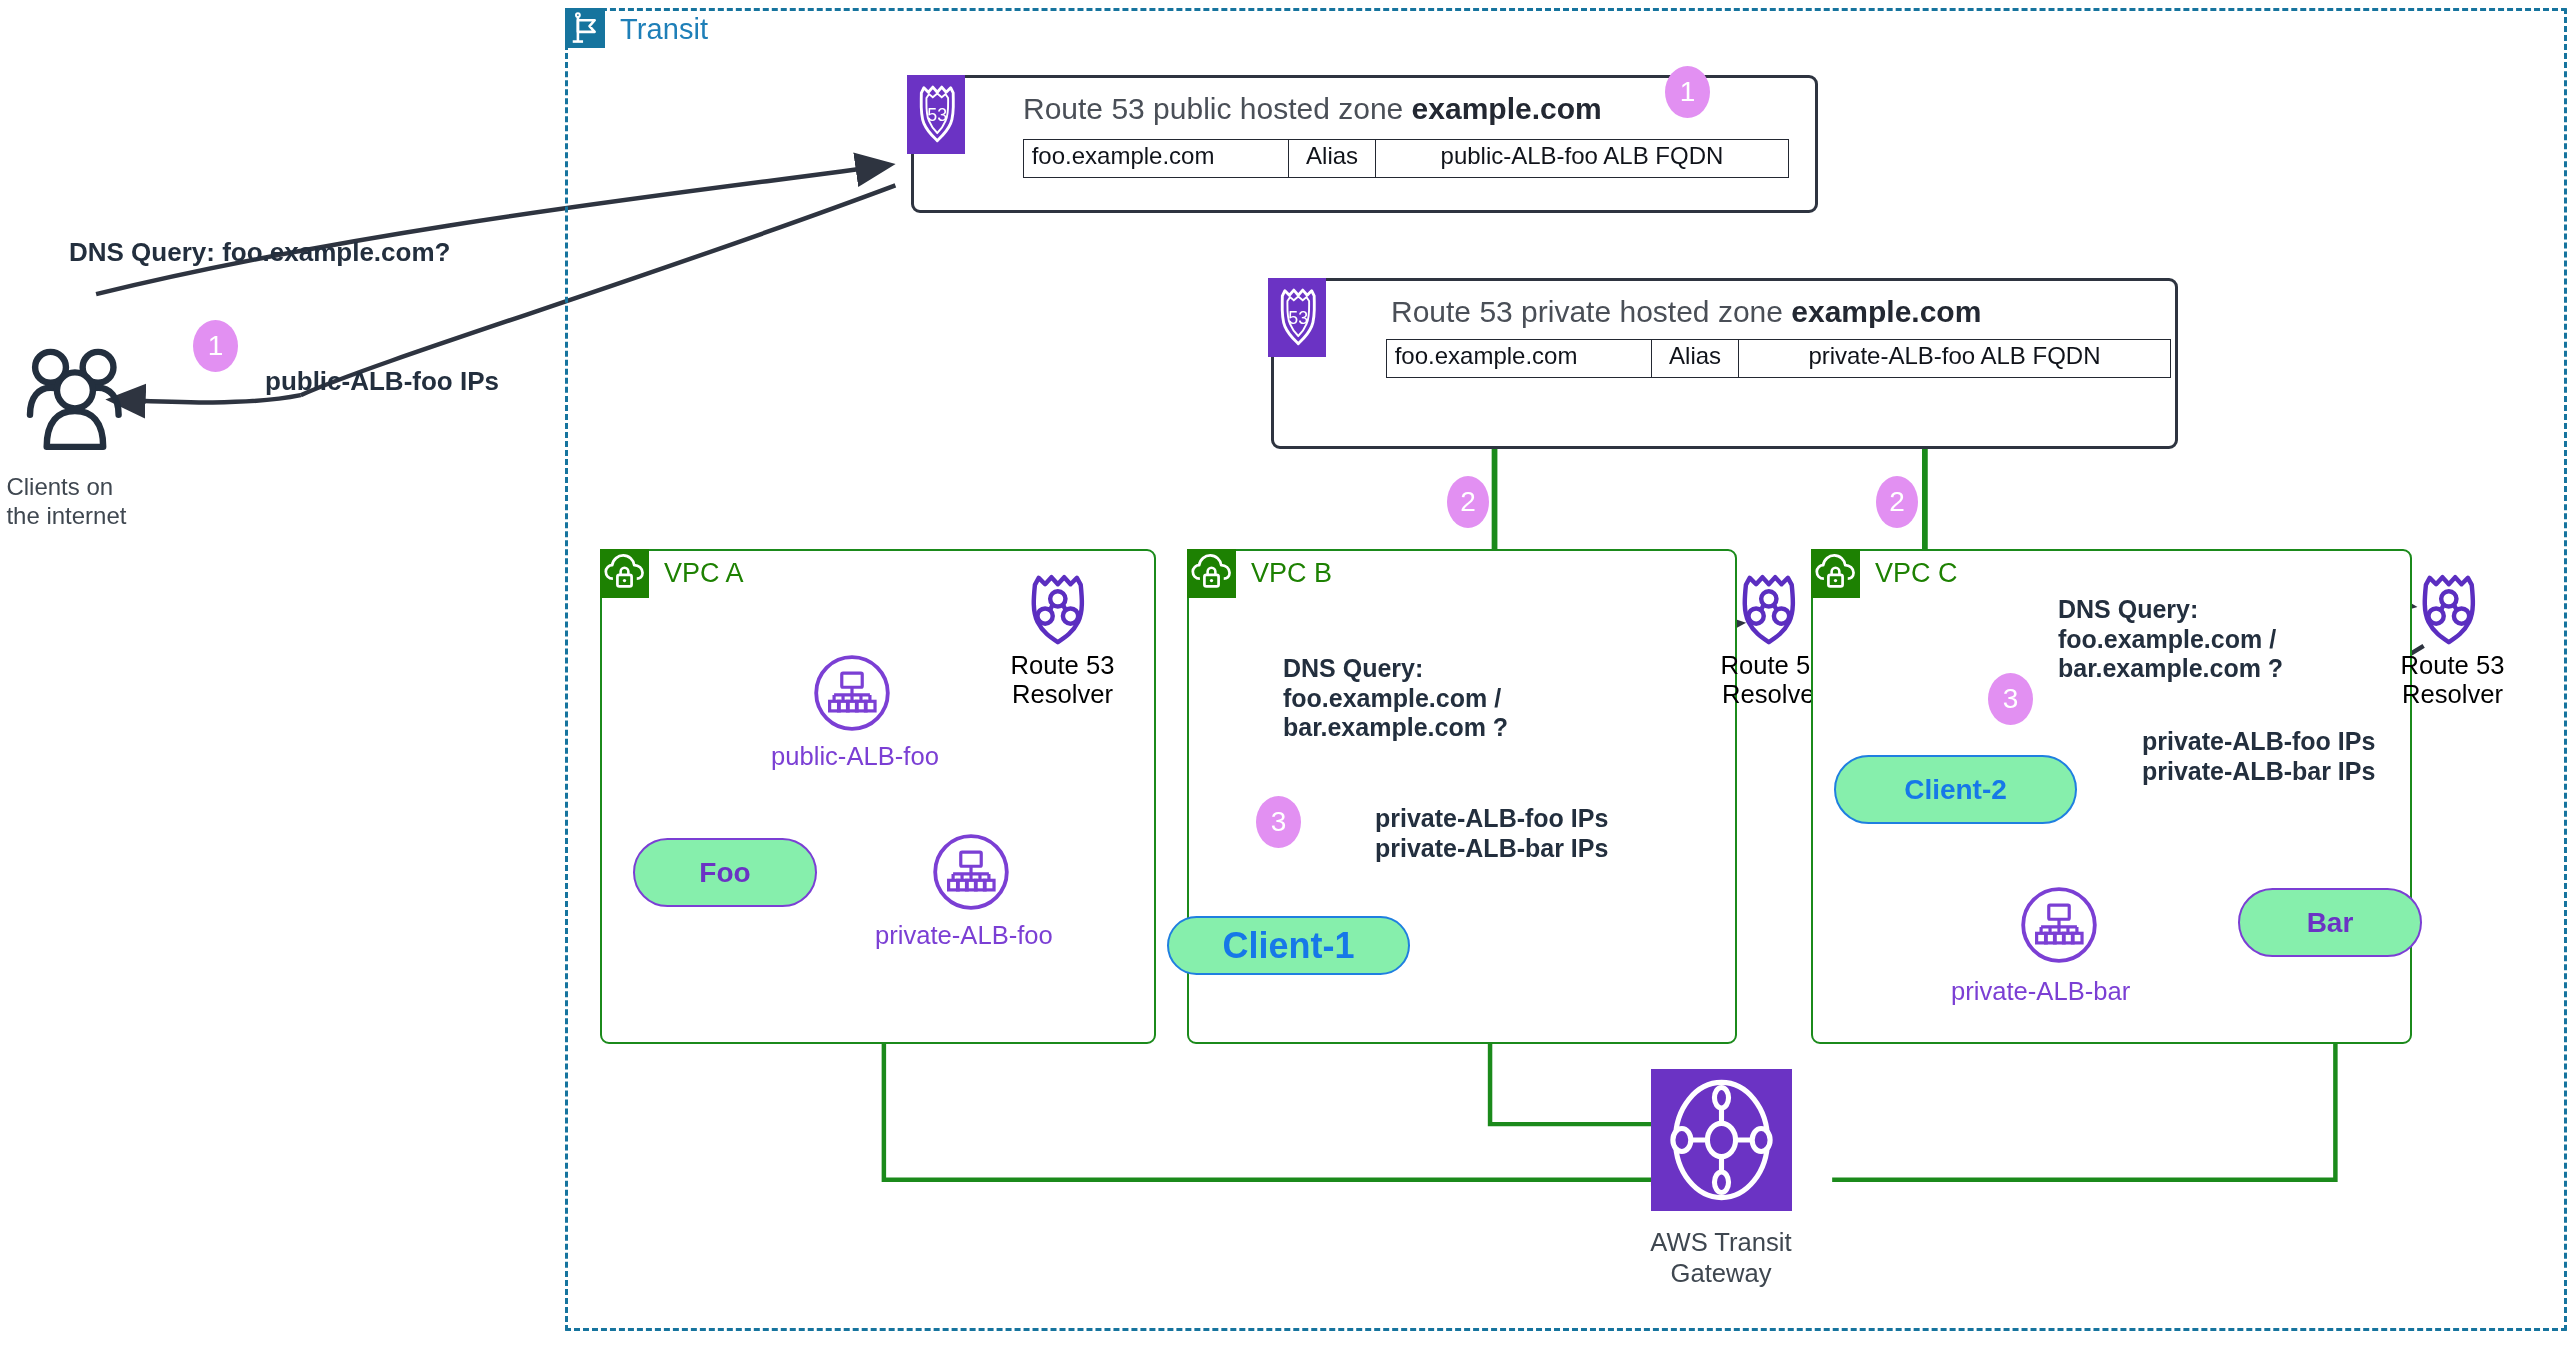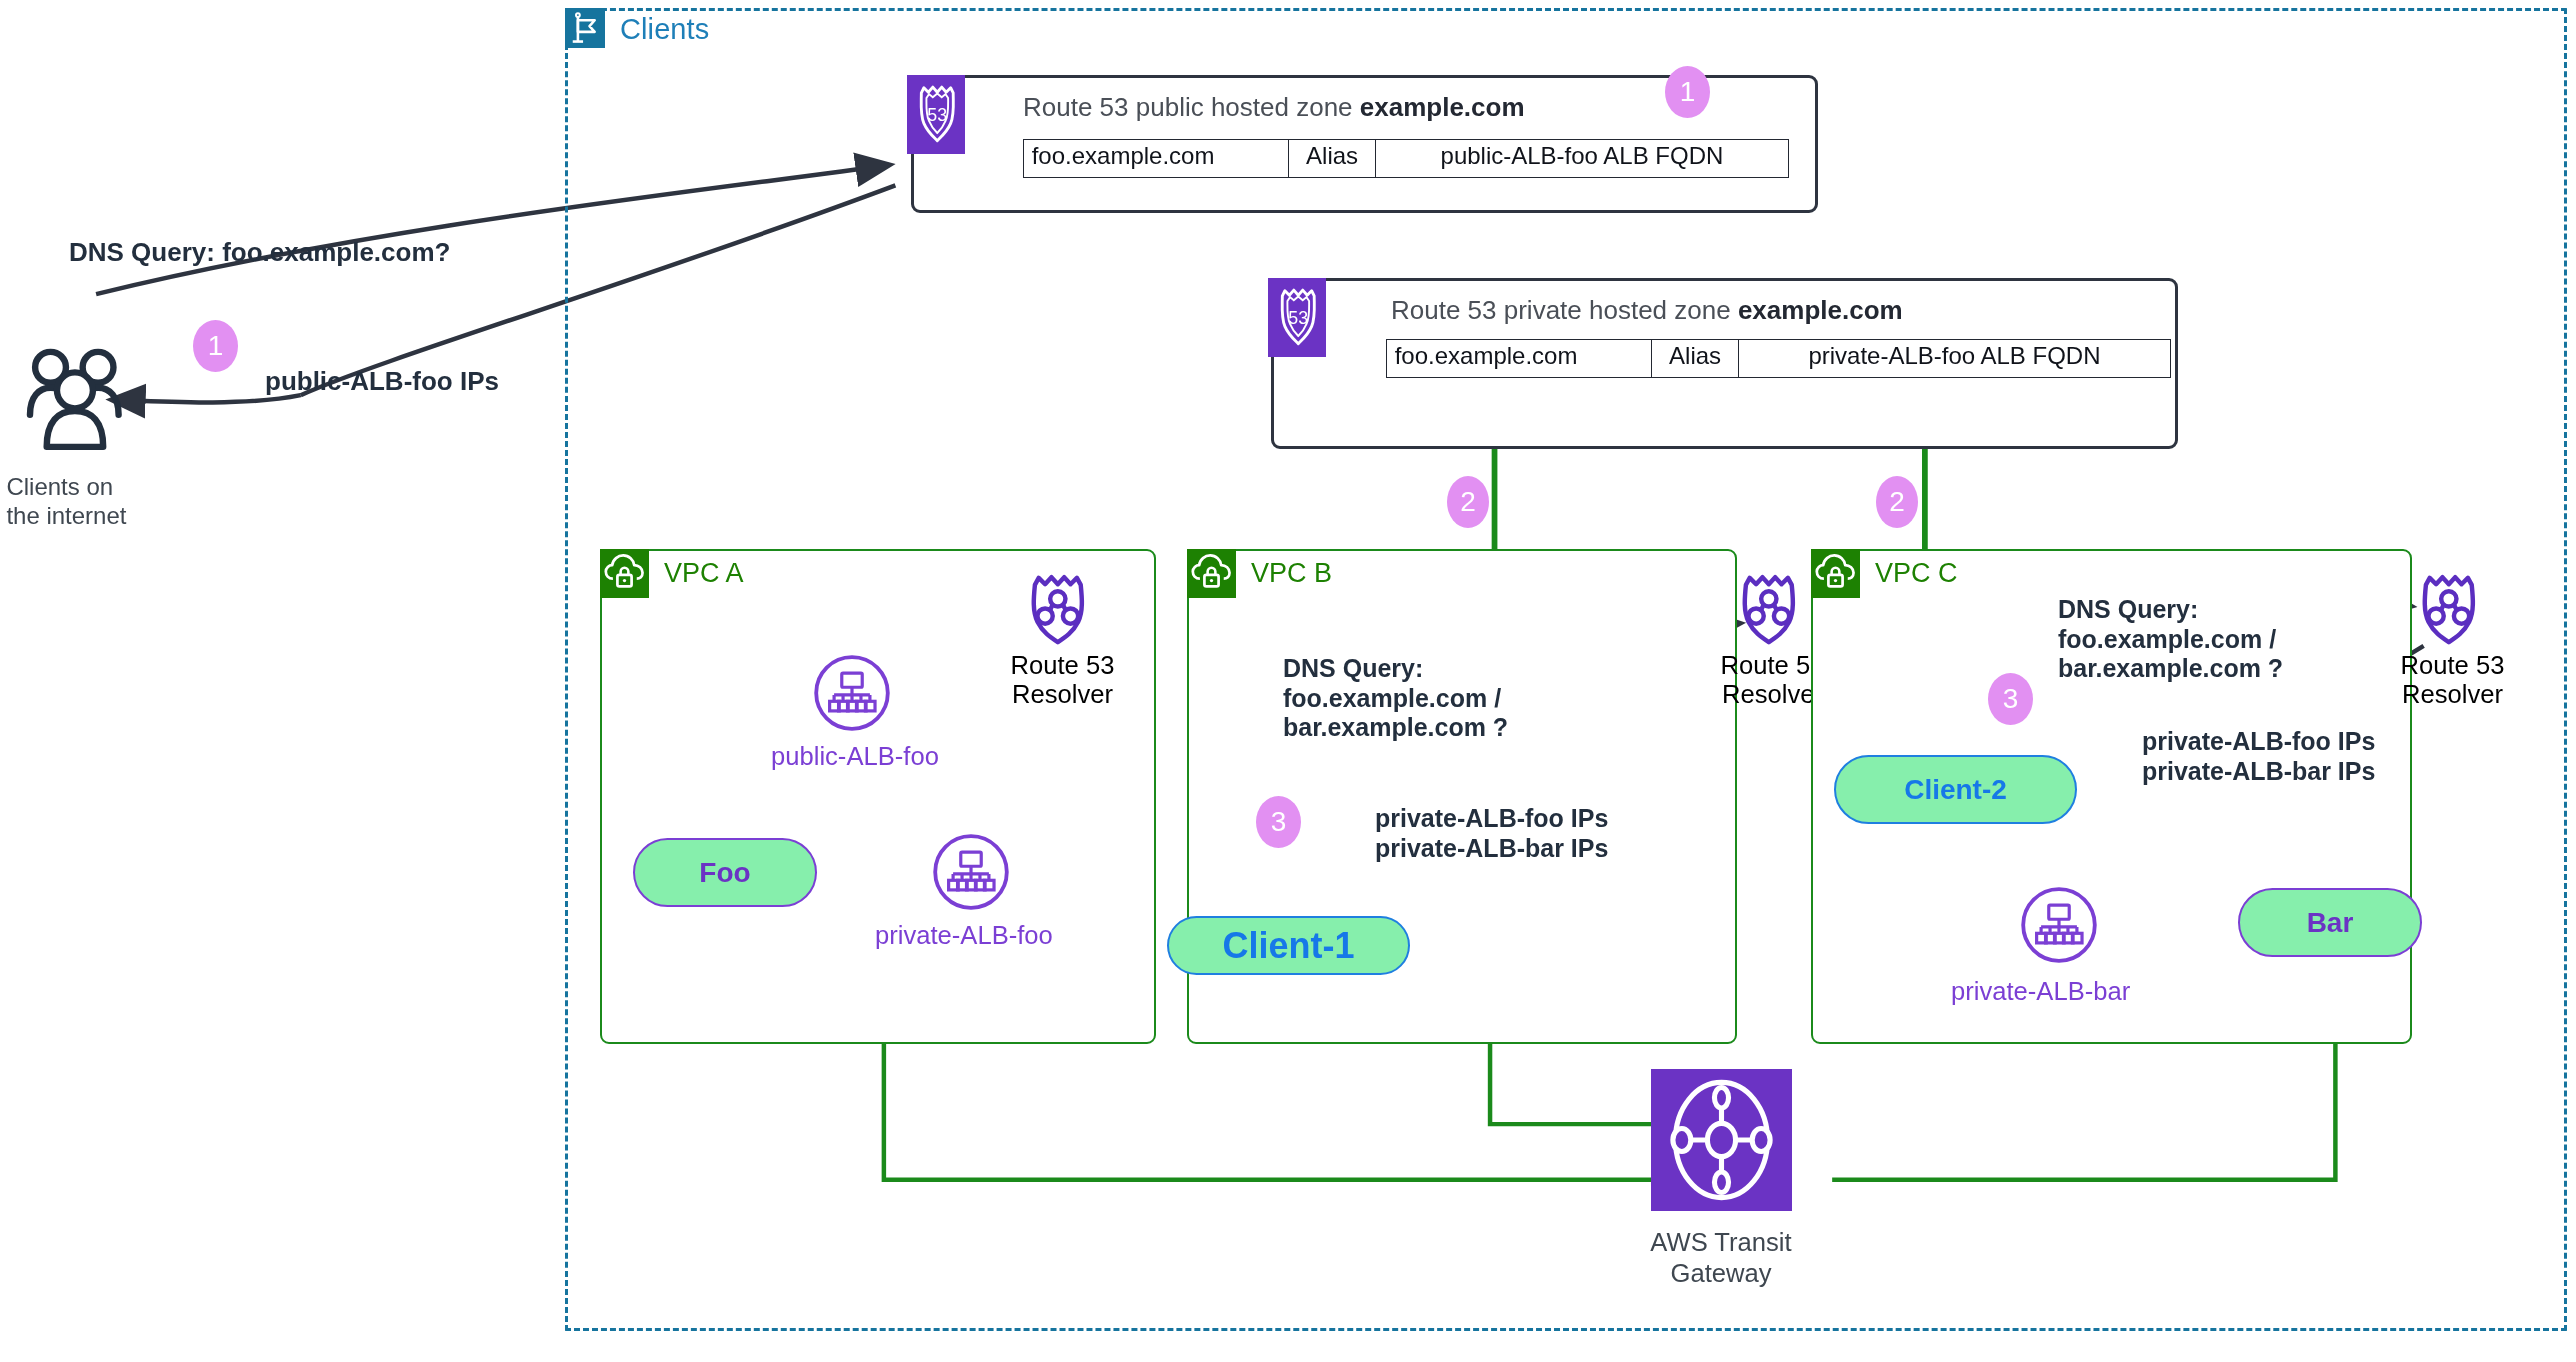--- a/index.html
+++ b/index.html
@@ -19,21 +19,21 @@
   #region-label{
     left:620px;top:12.8px;font-size:29px;color:#1E7FB8;letter-spacing:0.1px;
   }
 
   
   .zone-panel{
     background:#fff;border:3.2px solid #2E3440;border-radius:9px;box-sizing:border-box;
   }
   .zone-icon{background:#6B33C4;}
   .zone-title{
-    font-size:26px;color:#4A4F57;white-space:nowrap;
+    font-size:30px;color:#4A4F57;white-space:nowrap;
   }
   .zone-title b{color:#232832;font-weight:bold;}
   .rr-table{border-collapse:collapse;}
   .rr-table td{
     border:1.9px solid #232832;font-size:24px;color:#10131A;
     padding:3.8px 7.7px 9px 7.7px;white-space:nowrap;line-height:1;text-align:center;
   }
   .rr-table td.name{text-align:left;}
   .rr-table td.val{text-align:center;}
 
@@ -115,21 +115,21 @@
 
   <div class="abs" id="region-frame"></div>
   <div class="abs" id="region-icon">
     <svg width="40" height="40" viewBox="0 0 62 62">
       <circle cx="20" cy="11" r="3" fill="none" stroke="#fff" stroke-width="3"></circle>
       <path d="M20 14 L20 52" stroke="#fff" stroke-width="4" fill="none"></path>
       <path d="M12 52 L28 52" stroke="#fff" stroke-width="4" fill="none"></path>
       <path d="M20 19 L46 19 L38 28 L46 37 L20 37 Z" fill="none" stroke="#fff" stroke-width="4" stroke-linejoin="round"></path>
     </svg>
   </div>
-  <div class="abs" id="region-label">Clients</div>
+  <div class="abs" id="region-label">Transit</div>
 
   <div class="abs zone-panel" style="left:911px;top:75px;width:907px;height:138px;"></div>
   <div class="abs zone-icon" style="left:907px;top:75px;width:58px;height:79px;">
     <svg width="58" height="79" viewBox="0 0 90 124">
       <path d="M22 28 L26 20 L33 27 L40 19 L47 27 L54 19 L61 27 L68 20 L72 28
                C72 44 74 62 68 76 C62 90 52 98 47 103 C42 98 32 90 26 76 C20 62 22 44 22 28 Z" fill="none" stroke="#fff" stroke-width="4.5" stroke-linejoin="round"></path>
       <path d="M30 36 L34 30 L40 35 L47 29 L54 35 L60 30 L64 36
                C64 48 65 62 60 72 C56 82 50 88 47 91 C44 88 38 82 34 72 C29 62 30 48 30 36 Z" fill="none" stroke="#fff" stroke-width="3"></path>
       <text x="47" y="72" font-family="'Liberation Sans',sans-serif" font-size="28" fill="#fff" text-anchor="middle">53</text>
     </svg>

